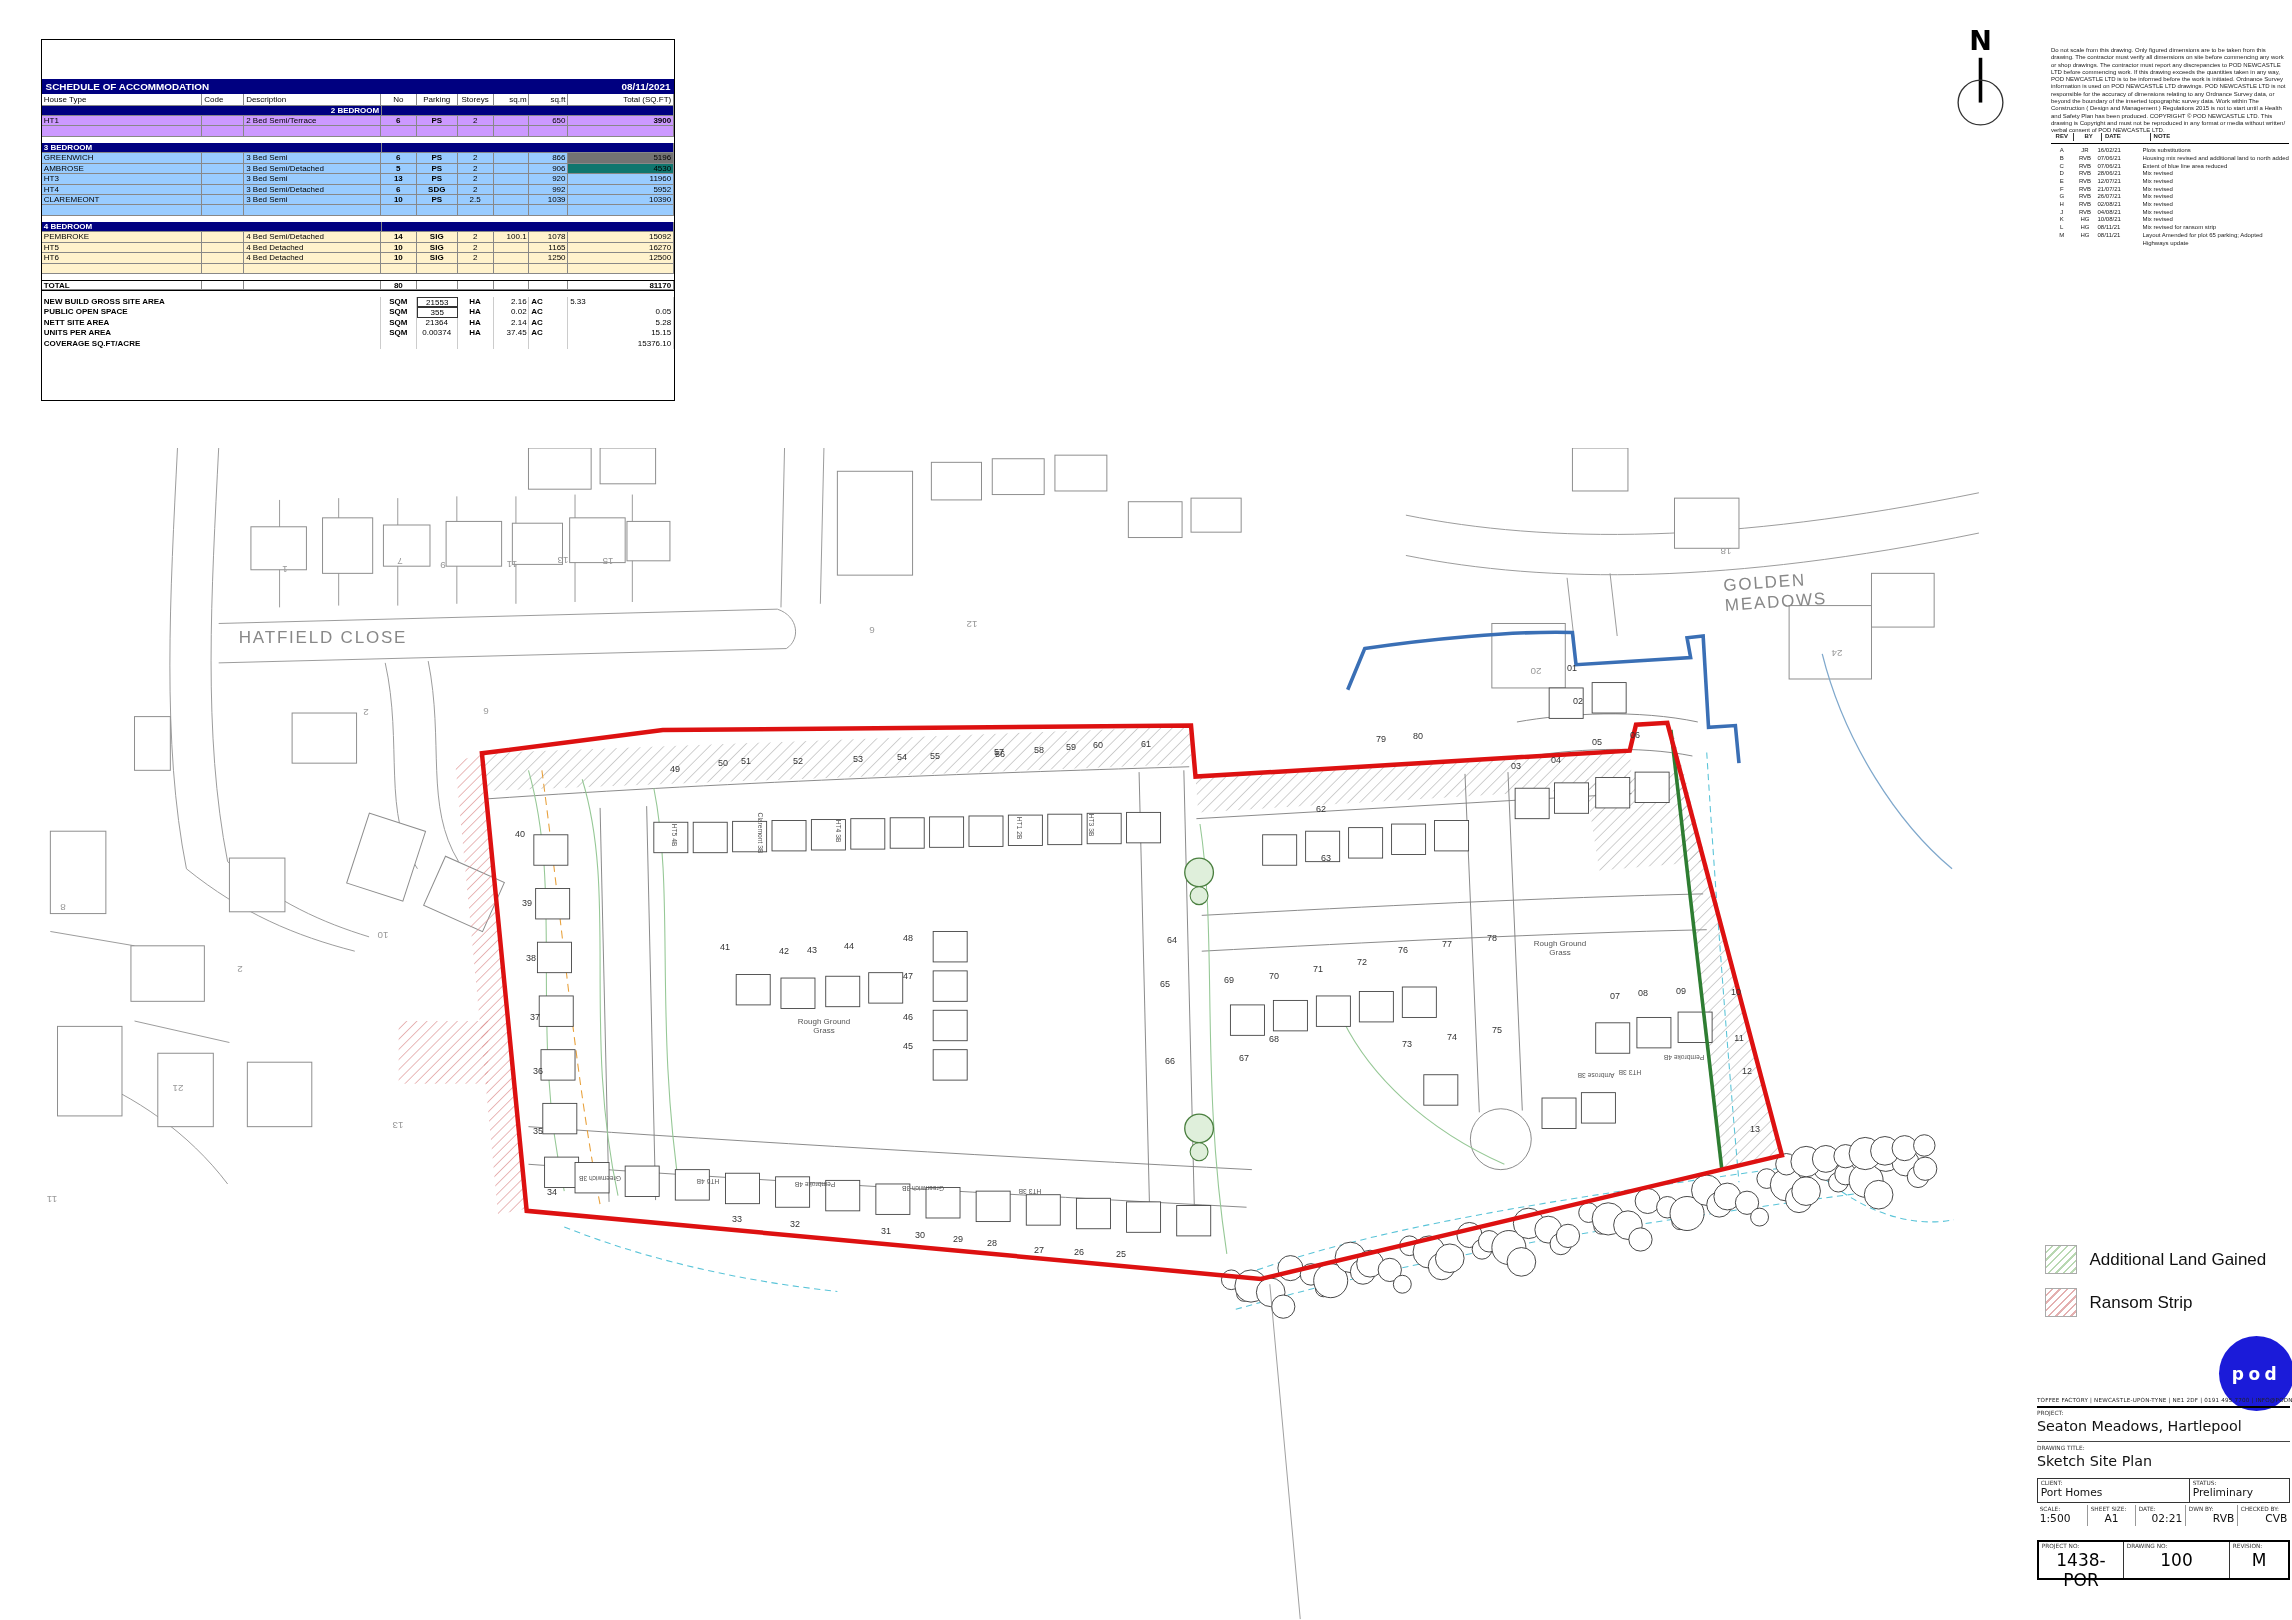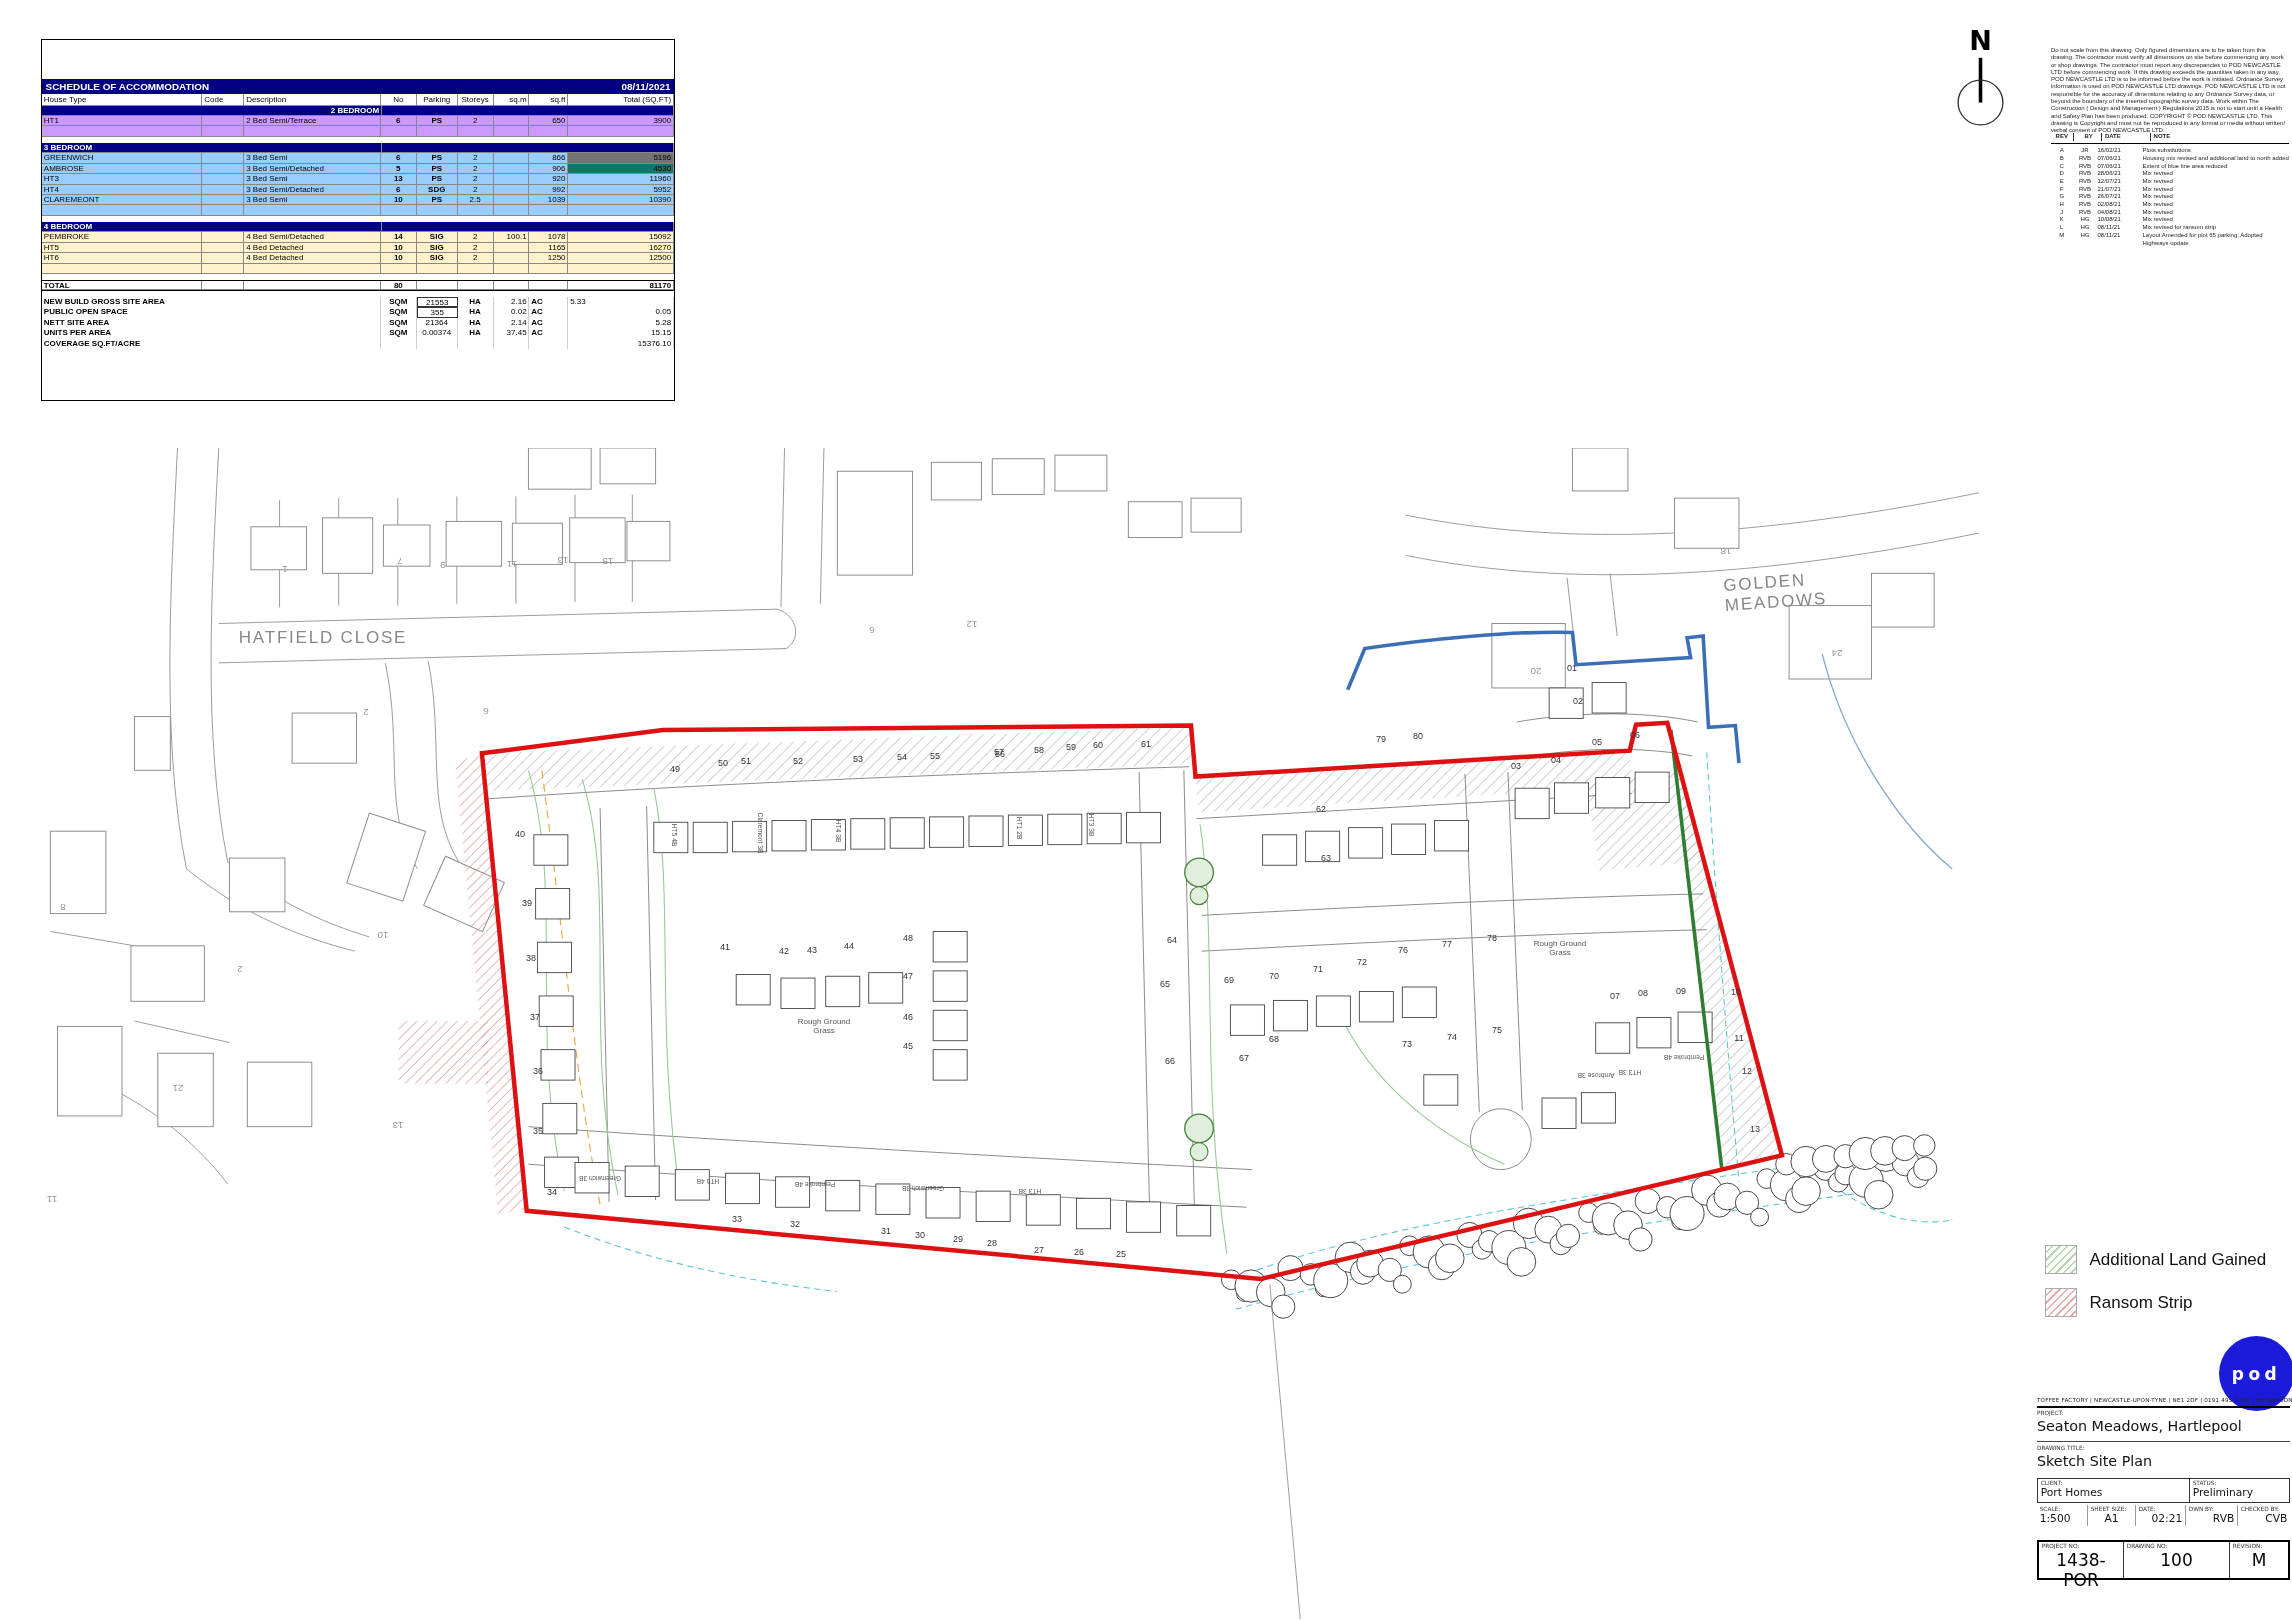--- a/index.html
+++ b/index.html
@@ -107,21 +107,21 @@
       </div>
       <div class="srow">
         <div class="scell" style="width: 161px; text-align: left; background: rgb(204, 153, 255);">HT1</div>
         <div class="scell" style="width: 42px; text-align: left; background: rgb(204, 153, 255);"></div>
         <div class="scell" style="width: 137px; text-align: left; background: rgb(204, 153, 255);">2 Bed Semi/Terrace</div>
         <div class="scell" style="width: 36px; text-align: center; background: rgb(204, 153, 255); font-weight: bold;">6</div>
         <div class="scell" style="width: 41px; text-align: center; background: rgb(204, 153, 255); font-weight: bold;">PS</div>
         <div class="scell" style="width: 36px; text-align: center; background: rgb(204, 153, 255);">2</div>
         <div class="scell" style="width: 36px; text-align: right; background: rgb(204, 153, 255);"></div>
         <div class="scell" style="width: 39px; text-align: right; background: rgb(204, 153, 255);">650</div>
-        <div class="scell" style="width: 106px; text-align: right; background: rgb(204, 153, 255);">3900</div>
+        <div class="scell" style="width: 106px; text-align: right; background: rgb(204, 153, 255); font-weight: bold;">3900</div>
       </div>
       <div class="srow">
         <div class="scell" style="width: 161px; text-align: left; background: rgb(204, 153, 255);"></div>
         <div class="scell" style="width: 42px; text-align: left; background: rgb(204, 153, 255);"></div>
         <div class="scell" style="width: 137px; text-align: left; background: rgb(204, 153, 255);"></div>
         <div class="scell" style="width: 36px; text-align: center; background: rgb(204, 153, 255); font-weight: bold;"></div>
         <div class="scell" style="width: 41px; text-align: center; background: rgb(204, 153, 255); font-weight: bold;"></div>
         <div class="scell" style="width: 36px; text-align: center; background: rgb(204, 153, 255);"></div>
         <div class="scell" style="width: 36px; text-align: right; background: rgb(204, 153, 255);"></div>
         <div class="scell" style="width: 39px; text-align: right; background: rgb(204, 153, 255);"></div>

